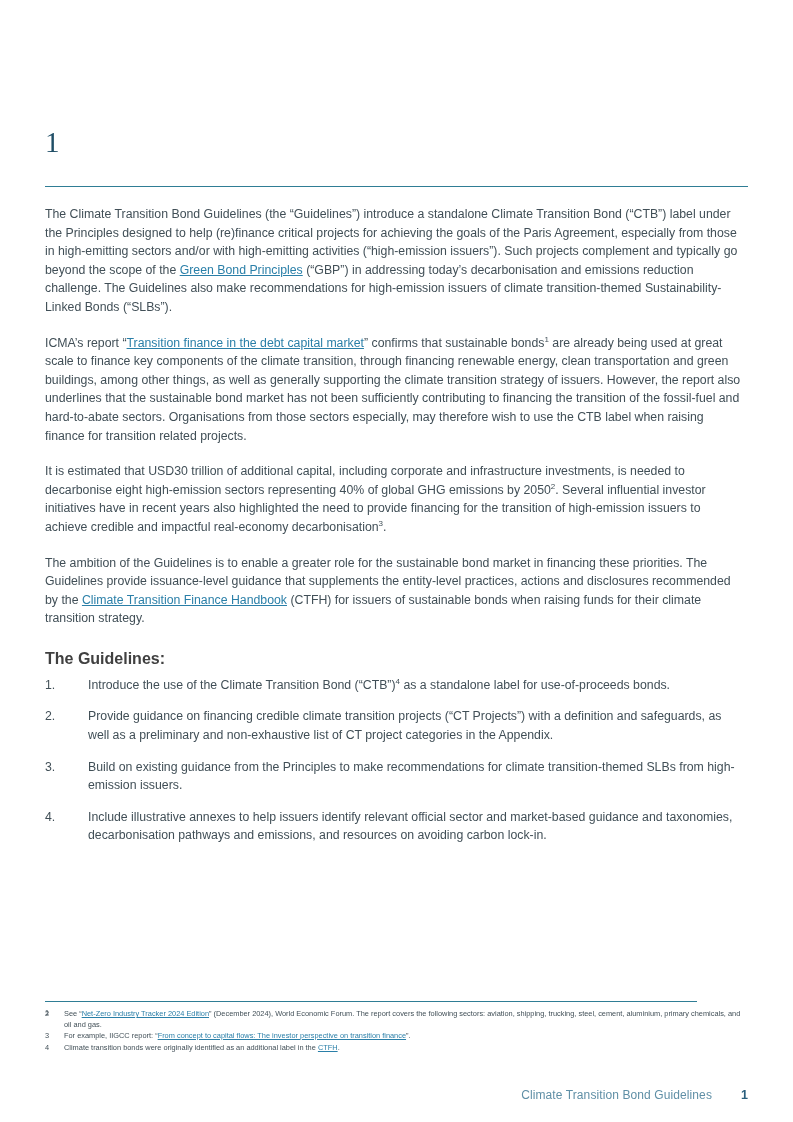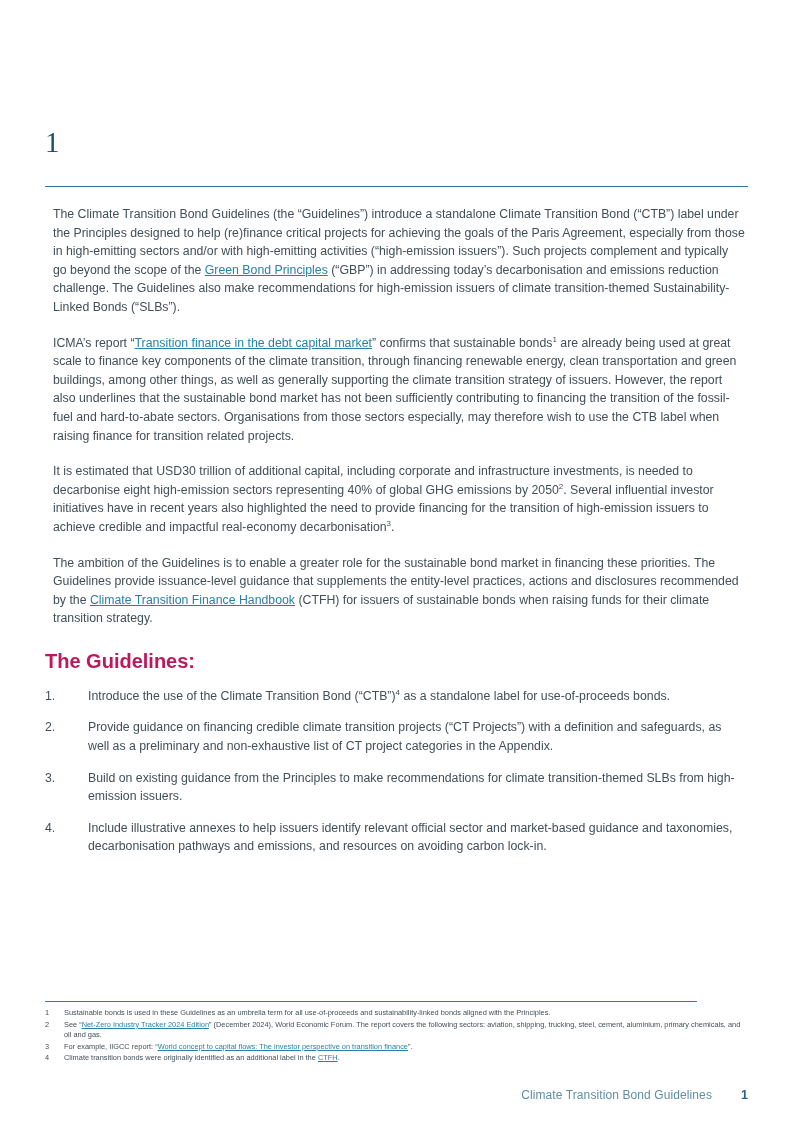--- a/index.html
+++ b/index.html
@@ -57,38 +57,38 @@
   .body-wrap {
     position: absolute;
     left: 45px;
     top: 205px;
     width: 700px;
   }
   p.para {
     font-size: 12.3px;
     line-height: 18.6px;
     color: #414f57;
-    margin: 0 0 17px 8px;
+    margin: 0 0 17px 0;
     text-align: left;
   }
   a.link {
     color: #2a7fa8;
     text-decoration: underline;
   }
   sup {
     font-size: 8px;
     vertical-align: super;
     line-height: 0;
   }
   .sub-head {
     font-family: "Liberation Sans", sans-serif;
-    font-size: 20px;
+    font-size: 16px;
     font-weight: bold;
-    color: #be185d;
-    margin: 22px 0 14px 0;
+    color: #404040;
+    margin: 22px 0 8px 0;
   }
   ol.guidelines {
     margin: 0;
     padding: 0;
     list-style: none;
   }
   ol.guidelines li {
     position: relative;
     font-size: 12.3px;
     line-height: 18.6px;
@@ -207,27 +207,27 @@
       </li>
     </ol>
 
 
   </div>
 
   <div class="footnote-rule"></div>
 
   <div class="footnotes">
     <div class="footnote">
-      <span class="fn-num">1</span><span>Sustainable bonds is used in these Guidelines as an umbrella term for all use-of-proceeds and sustainability-linked bonds aligned with the Principles.</span>
+      <span class="fn-num">1</span>
     </div>
     <div class="footnote">
       <span class="fn-num">2</span><span>See “</span><a href="#">Net-Zero Industry Tracker 2024 Edition</a><span>” (December 2024), World Economic Forum. The report covers the following sectors: aviation, shipping, trucking, steel, cement, aluminium, primary chemicals, and oil and gas.</span>
     </div>
     <div class="footnote">
-      <span class="fn-num">3</span><span>For example, IIGCC report: “</span><a href="#">World concept to capital flows: The investor perspective on transition finance</a><span>”.</span>
+      <span class="fn-num">3</span><span>For example, IIGCC report: “</span><a href="#">From concept to capital flows: The investor perspective on transition finance</a><span>”.</span>
     </div>
     <div class="footnote">
       <span class="fn-num">4</span><span>Climate transition bonds were originally identified as an additional label in the </span><a href="#">CTFH</a><span>.</span>
     </div>
   </div>
 
   <div class="footer">
     <span class="footer-title">Climate Transition Bond Guidelines</span>
     <span class="footer-page">1</span>
   </div>

